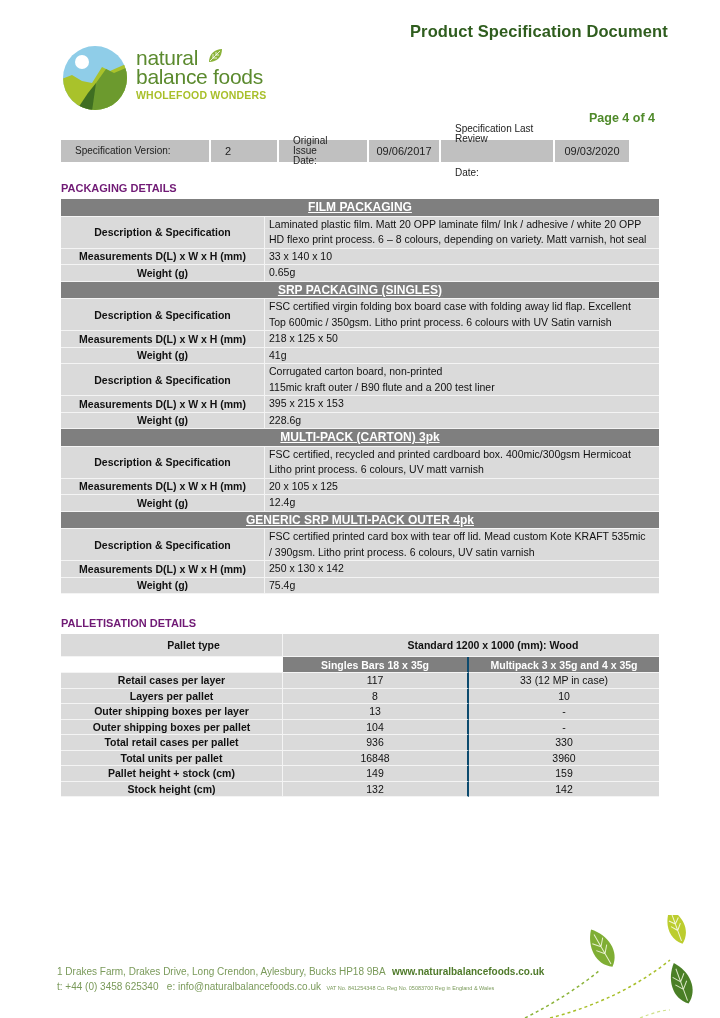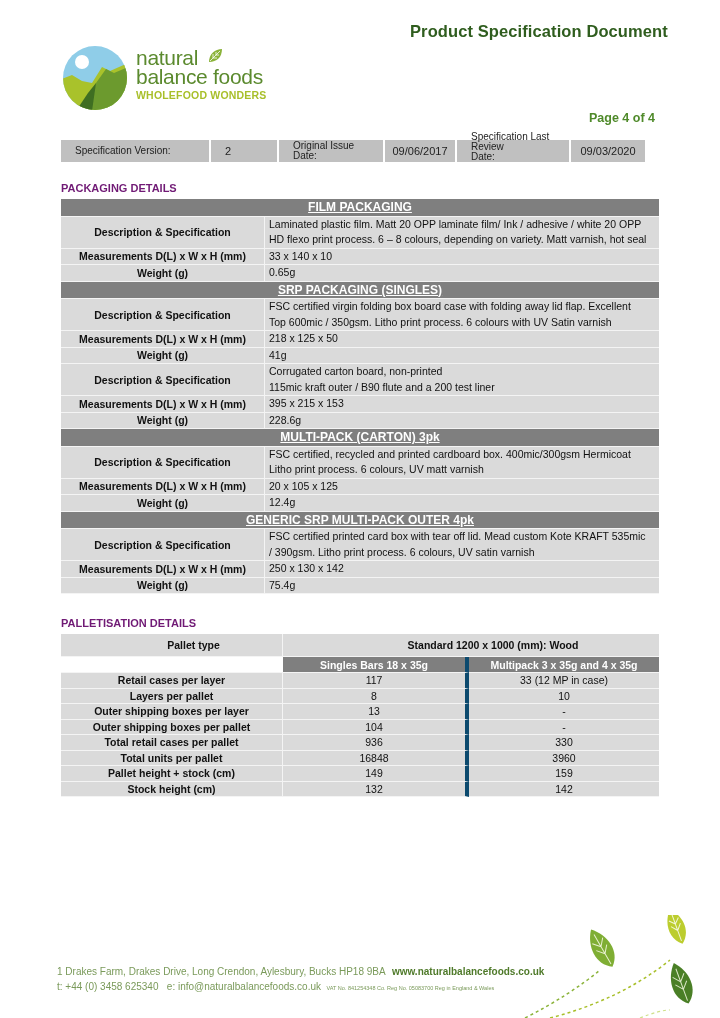--- a/index.html
+++ b/index.html
@@ -26,21 +26,21 @@
   table.pack td { font-size: 10.5px; padding: 0 4px; height: 15.6px; border-bottom: 1px solid #f4f4f4; }
   .pack .head td { background: #7f7f7f; color: #ffffff; font-weight: bold; font-size: 12px; text-align: center; text-decoration: underline; height: 17.5px; }
   .pack .lab { background: #dadada; font-weight: bold; text-align: center; width: 204px; border-right: 1px solid #f4f4f4; white-space: nowrap; }
   .pack .val { background: #dadada; text-align: left; line-height: 15.5px; }
   .pack .desc td { height: 32px; }
 
   table.pal { position: absolute; left: 61px; top: 634px; width: 598px; border-collapse: separate; border-spacing: 0; }
   table.pal td { font-size: 10.5px; height: 15.5px; text-align: center; border-bottom: 1px solid #f4f4f4; }
   .pal .lab { background: #dadada; font-weight: bold; width: 222px; border-right: 1px solid #f4f4f4; }
   .pal .val { background: #dadada; }
-  .pal .val1 { border-right: 4px solid #0c4a6e; width: 186px; }
+  .pal .val1 { border-right: 2px solid #0c4a6e; width: 186px; }
   .pal .type td { height: 23px; font-weight: bold; padding-left: 44px; }
   .pal .sub .blank { background: #ffffff; }
   .pal .sub .colhead { background: #7f7f7f; color: #ffffff; font-weight: bold; height: 16px; }
 
   .footer { position: absolute; left: 57px; top: 966px; color: #6a8a4a; }
   .footer-line1 { font-size: 10px; color: #7a9a5a; }
   .footer-line1 .web { font-weight: bold; color: #4f7a2a; margin-left: 4px; }
   .footer-line2 { font-size: 10px; margin-top: 4px; color: #7a9a5a; }
   .footer-line2 .small { font-size: 5.5px; }
 
@@ -79,28 +79,28 @@
 
 <div class="page-num">Page 4 of 4</div>
 
 <div class="spec-row">
   <div class="spec-cell" style="width:148px;">
       <span>Specification Version:</span>
     </div>
   <div class="spec-cell" style="width:66px; font-size:11px;">
       <span>2</span>
     </div>
-  <div class="spec-cell" style="width:104px; flex-direction:column; align-items:flex-start; justify-content:center;">
+  <div class="spec-cell" style="width:88px; flex-direction:column; align-items:flex-start; justify-content:center;">
     <span>Original Issue</span>
       <span>Date:</span>
   </div>
   <div class="spec-cell val" style="width:70px;">
       <span>09/06/2017</span>
     </div>
-  <div class="spec-cell" style="width:112px; flex-direction:column; align-items:flex-start; justify-content:flex-end;">
+  <div class="spec-cell" style="width:112px; flex-direction:column; align-items:flex-start; justify-content:center;gap:24px;">
     <span>Specification Last Review</span>
       <span>Date:</span>
   </div>
   <div class="spec-cell val" style="width:74px;">
       <span>09/03/2020</span>
     </div>
 </div>
 
 <div class="section-title" style="top:182px;">PACKAGING DETAILS</div>
 

